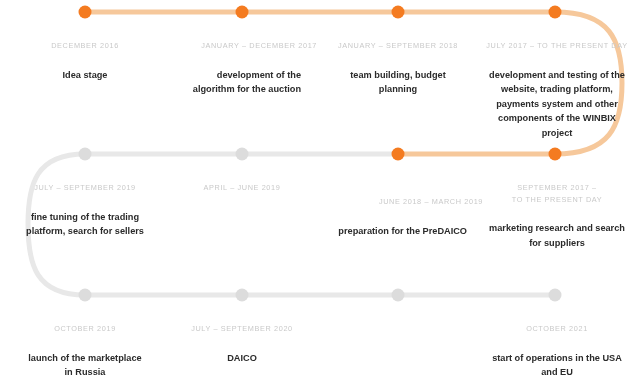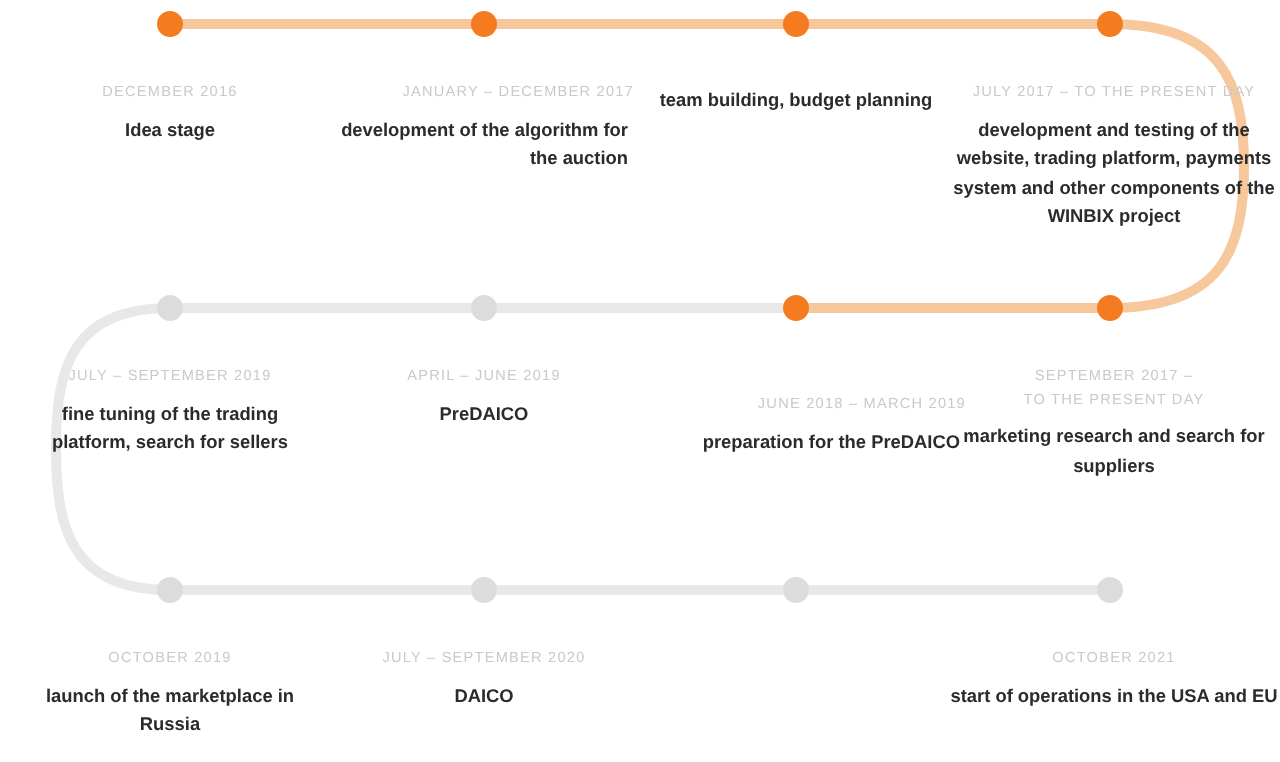--- a/index.html
+++ b/index.html
@@ -58,21 +58,21 @@
     text-transform: uppercase;
     line-height: 11.5px;
     white-space: pre-line;
     margin: 0 0 6px 0;
   }
   .title {
     font-size: 9.2px;
     font-weight: bold;
     color: #2b2b2b;
     line-height: 14.5px;
-    margin: 3px;
+    margin: 16px;
   }
   .milestone.wide { width: 170px; }
 </style>
 </head>
 <body>
 
 <div id="roadmap">
 
   <svg class="track-svg" viewBox="0 0 640 381" xmlns="http://www.w3.org/2000/svg">
 
@@ -95,39 +95,39 @@
 
   <div class="milestone" style="left:85px; top:40px;">
     <p class="date">DECEMBER 2016</p>
     <p class="title">Idea stage</p>
   </div>
   <div class="milestone" style="left:242px; top:40px;text-align:right;">
     <p class="date">JANUARY – DECEMBER 2017</p>
     <p class="title">development of the algorithm for the auction</p>
   </div>
   <div class="milestone" style="left:398px; top:40px;">
+    <p class="date">JANUARY – SEPTEMBER 2018</p>
     <p class="title">team building, budget planning</p>
   </div>
   <div class="milestone wide" style="left:557px; top:40px;">
     <p class="date">JULY 2017 – TO THE PRESENT DAY</p>
     <p class="title">development and testing of the website, trading platform, payments system and other components of the WINBIX project</p>
   </div>
 
   <div class="node inactive" style="left:85px;  top:154px;"></div>
   <div class="node inactive" style="left:242px; top:154px;"></div>
   <div class="node active" style="left:398px; top:154px;"></div>
   <div class="node active" style="left:555px; top:154px;"></div>
 
   <div class="milestone" style="left:85px; top:182px;">
     <p class="date">JULY – SEPTEMBER 2019</p>
     <p class="title">fine tuning of the trading platform, search for sellers</p>
   </div>
   <div class="milestone" style="left:242px; top:182px;">
     <p class="date">APRIL – JUNE 2019</p>
-    <p class="title">PreDAICO</p>
   </div>
   <div class="milestone wide" style="left:398px; top:196px;text-align:right;">
     <p class="date">JUNE 2018 – MARCH 2019</p>
     <p class="title">preparation for the PreDAICO</p>
   </div>
   <div class="milestone wide" style="left:557px; top:182px;">
     <p class="date">SEPTEMBER 2017 –
 TO THE PRESENT DAY</p>
     <p class="title">marketing research and search for suppliers</p>
   </div>

